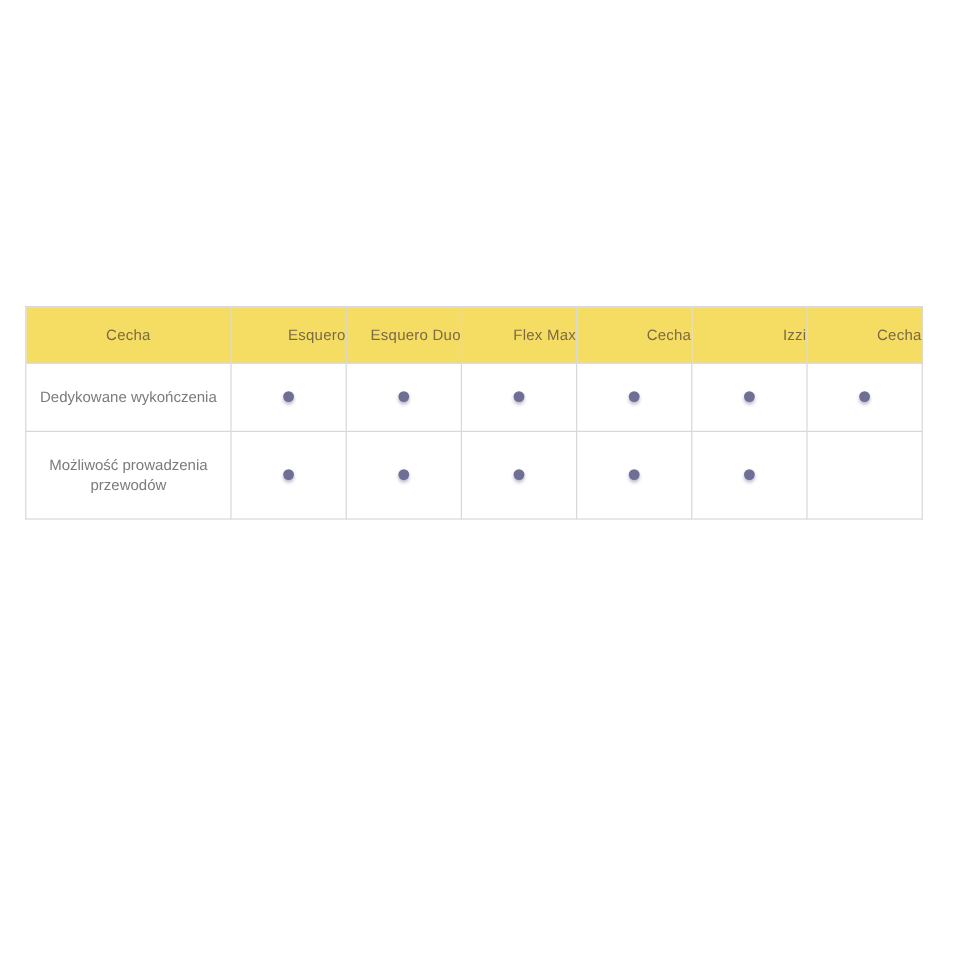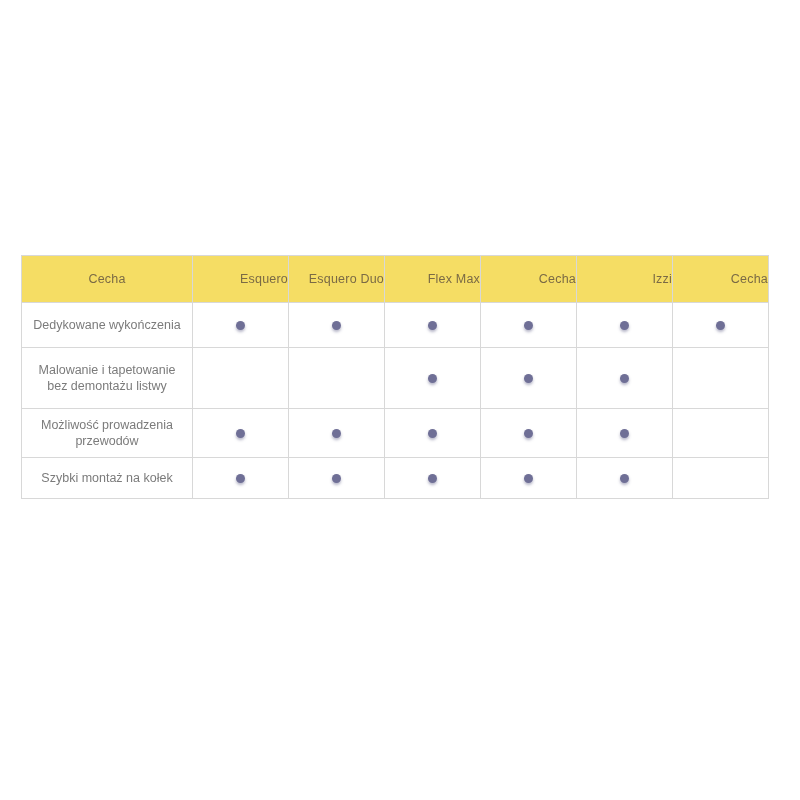--- a/index.html
+++ b/index.html
@@ -51,21 +51,21 @@
     width: 170px;
   }
   thead th.prod-head {
     width: 95px;
     text-align: right;
   }
   tbody td.feature-cell {
     color: #7b7b7b;
     font-size: 12.5px;
     line-height: 16px;
-    padding: 8px 10px;
+    padding: 20px 10px;
     text-align: center;
     width: 170px;
   }
   tbody td.dot-cell {
     height: 44px;
     width: 95px;
   }
   .dot {
     display: inline-block;
     width: 9px;
@@ -100,40 +100,22 @@
       <tbody>
         <tr class="r1">
           <td class="feature-cell">Dedykowane wykończenia</td>
           <td class="dot-cell"><span class="dot"></span></td>
           <td class="dot-cell"><span class="dot"></span></td>
           <td class="dot-cell"><span class="dot"></span></td>
           <td class="dot-cell"><span class="dot"></span></td>
           <td class="dot-cell"><span class="dot"></span></td>
           <td class="dot-cell"><span class="dot"></span></td>
         </tr>
-        <tr class="r2">
-          <td class="feature-cell">Malowanie i tapetowanie bez demontażu listwy</td>
-          <td class="dot-cell"></td>
-          <td class="dot-cell"></td>
-          <td class="dot-cell"><span class="dot"></span></td>
-          <td class="dot-cell"><span class="dot"></span></td>
-          <td class="dot-cell"><span class="dot"></span></td>
-          <td class="dot-cell"></td>
-        </tr>
         <tr class="r3">
           <td class="feature-cell">Możliwość prowadzenia przewodów</td>
-          <td class="dot-cell"><span class="dot"></span></td>
-          <td class="dot-cell"><span class="dot"></span></td>
-          <td class="dot-cell"><span class="dot"></span></td>
-          <td class="dot-cell"><span class="dot"></span></td>
-          <td class="dot-cell"><span class="dot"></span></td>
-          <td class="dot-cell"></td>
-        </tr>
-        <tr class="r4">
-          <td class="feature-cell">Szybki montaż na kołek</td>
           <td class="dot-cell"><span class="dot"></span></td>
           <td class="dot-cell"><span class="dot"></span></td>
           <td class="dot-cell"><span class="dot"></span></td>
           <td class="dot-cell"><span class="dot"></span></td>
           <td class="dot-cell"><span class="dot"></span></td>
           <td class="dot-cell"></td>
         </tr>
       </tbody>
     </table>
   </div>

